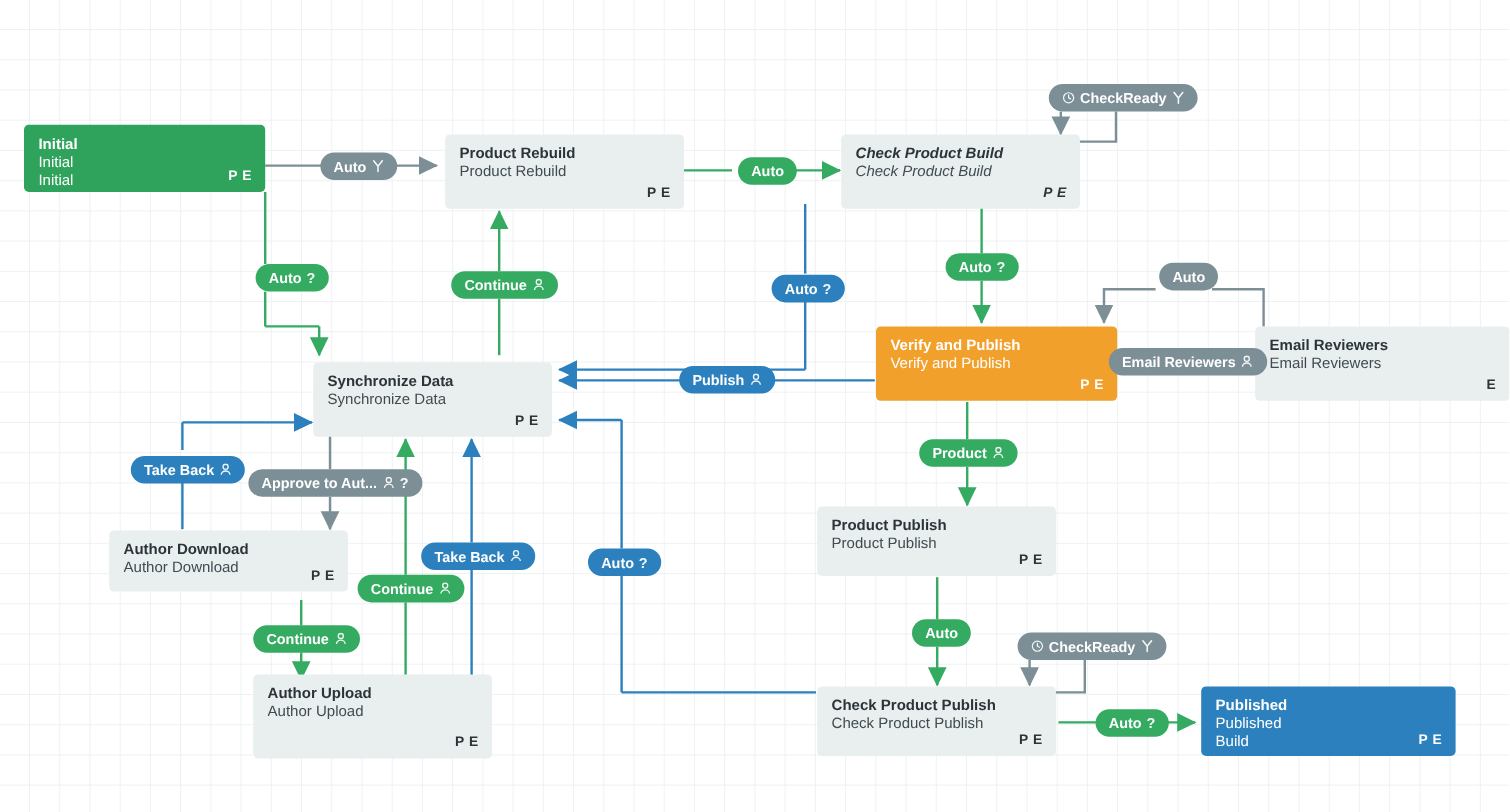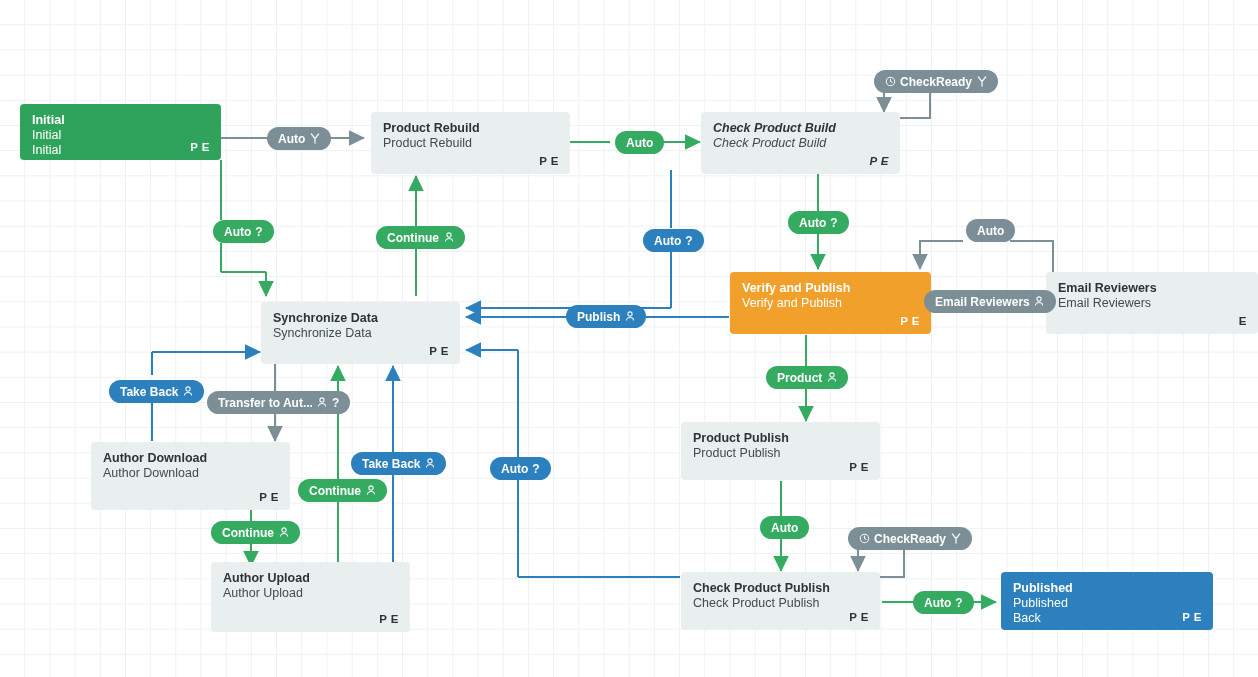--- a/index.html
+++ b/index.html
@@ -194,21 +194,21 @@
     <div class="n-sub">Email Reviewers</div>
     <div class="n-badges">E</div>
   </div>
 
   <div class="node gray" style="left:261px;top:302px;width:199px;height:62px;">
     <div class="n-title">Synchronize Data</div>
     <div class="n-sub">Synchronize Data</div>
     <div class="n-badges">P E</div>
   </div>
 
-  <div class="node gray" style="left:91px;top:442px;width:199px;height:68px;">
+  <div class="node gray" style="left:91px;top:442px;width:199px;height:51px;">
     <div class="n-title">Author Download</div>
     <div class="n-sub">Author Download</div>
     <div class="n-badges">P E</div>
   </div>
 
   <div class="node gray" style="left:211px;top:562px;width:199px;height:70px;">
     <div class="n-title">Author Upload</div>
     <div class="n-sub">Author Upload</div>
     <div class="n-badges">P E</div>
   </div>
@@ -221,21 +221,21 @@
 
   <div class="node gray" style="left:681px;top:572px;width:199px;height:58px;">
     <div class="n-title">Check Product Publish</div>
     <div class="n-sub">Check Product Publish</div>
     <div class="n-badges">P E</div>
   </div>
 
   <div class="node blue" style="left:1001px;top:572px;width:212px;height:58px;">
     <div class="n-title">Published</div>
     <div class="n-sub">Published</div>
-    <div class="n-sub2">Back</div>
+    <div class="n-sub2">Build</div>
     <div class="n-badges">P E</div>
   </div>
 
   <div class="pill gray" style="left:874px;top:70px;">
     <span class="p-icon">
       <svg width="11" height="11" viewBox="0 0 12 12">
           <circle cx="6" cy="6" r="4.6" fill="none" stroke="#fff" stroke-width="1.1"></circle>
           <path d="M6,3.4 L6,6 L7.8,7" fill="none" stroke="#fff" stroke-width="1.1" stroke-linecap="round"></path>
         </svg>
     </span>
@@ -323,21 +323,21 @@
     <span class="p-text">Take Back</span>
     <span class="p-icon">
       <svg width="10" height="11" viewBox="0 0 10 11">
           <circle cx="5" cy="3" r="2.1" fill="none" stroke="#fff" stroke-width="1.1"></circle>
           <path d="M1.4,9.6 a3.6,3.1 0 0 1 7.2,0" fill="none" stroke="#fff" stroke-width="1.1"></path>
         </svg>
     </span>
   </div>
 
   <div class="pill gray" style="left:207px;top:391px;">
-    <span class="p-text">Transfer to Aut...</span>
+    <span class="p-text">Approve to Aut...</span>
     <span class="p-icon">
       <svg width="10" height="11" viewBox="0 0 10 11">
           <circle cx="5" cy="3" r="2.1" fill="none" stroke="#fff" stroke-width="1.1"></circle>
           <path d="M1.4,9.6 a3.6,3.1 0 0 1 7.2,0" fill="none" stroke="#fff" stroke-width="1.1"></path>
         </svg>
     </span>
     <span class="p-q">?</span>
   </div>
 
   <div class="pill blue" style="left:351px;top:452px;">

